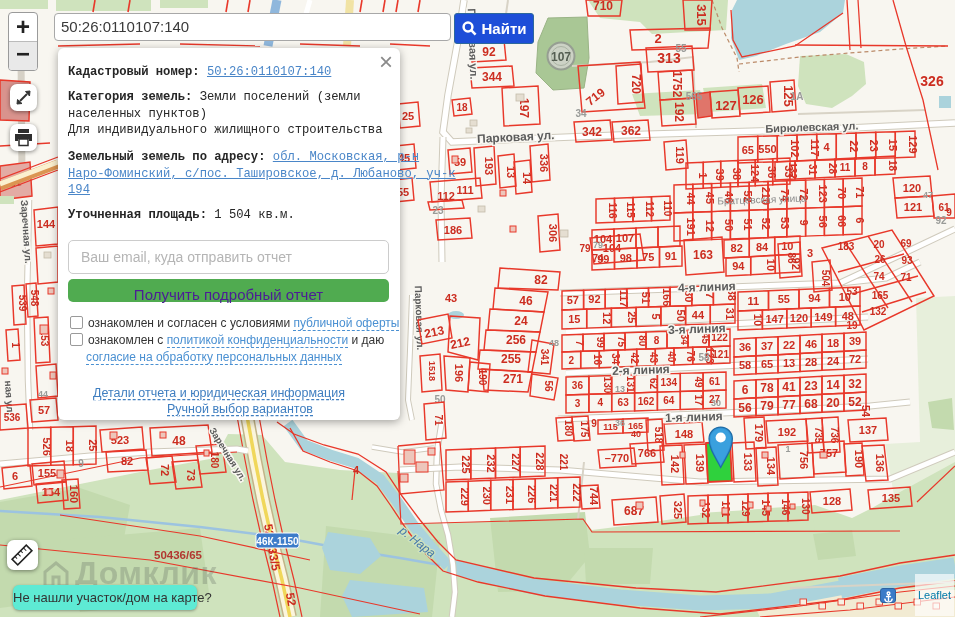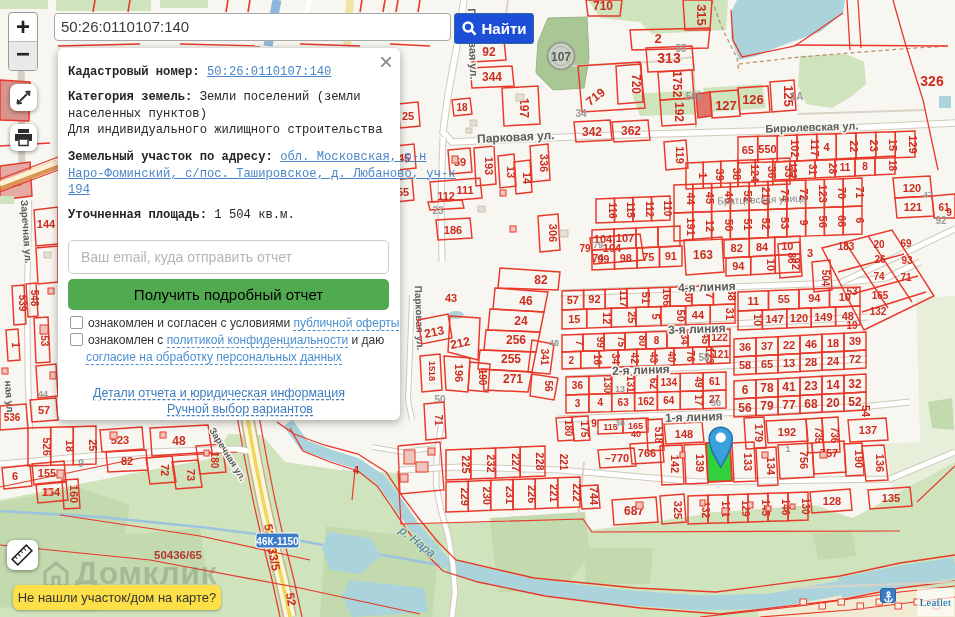--- a/index.html
+++ b/index.html
@@ -17,42 +17,42 @@
 #popup{position:absolute;left:58px;top:48px;width:342px;height:372px;background:#fff;
 border-radius:6px;box-shadow:0 2px 8px rgba(0,0,0,.35);box-sizing:border-box;
 font-size:12.5px;color:#262626;}
 .pline{position:absolute;left:68px;white-space:nowrap;font-size:12.2px;line-height:14px;color:#262626;font-family:Liberation Mono, monospace;}
 .pline a{color:#4a86c8;}
 .pline a[style]{text-decoration-color:#4a86c8;}
 #close{position:absolute;right:7px;top:0px;font-size:24px;color:#8a8a8a;font-weight:400;}
 b{font-weight:700;}
 #email{position:absolute;left:68px;top:240px;width:321px;height:34px;border:1px solid #ccc;
 border-radius:5px;box-sizing:border-box;color:#b5b5b5;font-size:14px;line-height:32px;padding-left:12px;background:#fff;}
-#greenbtn{position:absolute;left:68px;top:279px;width:321px;height:31px;background:#50ab50;
-border-radius:5px;color:#000000;font-size:15px;text-align:center;line-height:31px;}
+#greenbtn{position:absolute;left:68px;top:279px;width:321px;height:23px;background:#50ab50;
+border-radius:5px;color:#4c1d95;font-size:15px;text-align:center;line-height:31px;}
 .cbrow{position:absolute;left:70px;font-size:12px;color:#333;white-space:nowrap;}
 .cb{display:inline-block;width:11px;height:11px;border:1px solid #9a9a9a;border-radius:2px;
 vertical-align:-2px;margin-right:5px;background:#fff;}
 .cbrow a{color:#4a90d2;text-decoration:none;border-bottom:1px dashed #4a90d2;}
 .blink{position:absolute;width:322px;text-align:center;font-size:12.5px;}
 .blink a{color:#3f7ec0;text-decoration:underline dashed;text-underline-offset:2px;}
 #expand,#print,#ruler{position:absolute;background:#fff;border-radius:5px;
 box-shadow:0 1px 4px rgba(0,0,0,.45);}
 #expand{left:10px;top:84px;width:27px;height:27px;border-radius:7px;}
 #print{left:10px;top:124px;width:27px;height:27px;border-radius:7px;}
 #ruler{left:7px;top:540px;width:31px;height:30px;border-radius:7px;}
 #wm{position:absolute;left:41px;top:555px;width:220px;height:36px;color:rgba(95,102,95,.28);
 font-size:32px;font-weight:700;letter-spacing:0.5px;}
-#notfound{position:absolute;left:13px;top:585px;width:208px;height:25px;background:#fde047;
+#notfound{position:absolute;left:13px;top:585px;width:184px;height:25px;background:#5eead4;
 border-radius:6px;box-shadow:0 1px 3px rgba(0,0,0,.35);font-size:13px;color:#333;
 text-align:center;line-height:25px;white-space:nowrap;}
 #anchorbox{position:absolute;left:880px;top:588px;width:16px;height:15px;background:#3a7bc8;
 border:1px solid #2e62a0;border-radius:3px;box-sizing:border-box;text-align:center;}
 #leaflet{position:absolute;right:1px;bottom:1px;background:rgba(255,255,255,.65);
-font-size:11px;color:#0078a8;padding:8px 3px;font-family:Liberation Serif, serif;}
+font-size:11px;color:#0078a8;padding:15px 3px;}
 </style></head>
 <body>
 <div id="map"><svg width="955" height="617" viewBox="0 0 955 617" font-family="Liberation Sans,sans-serif">
 <rect width="955" height="617" fill="#f8f6f0"></rect>
 <rect x="0" y="0" width="48" height="9" fill="#cfe3bd"></rect>
 <rect x="56" y="0" width="95" height="11" fill="#cfe3bd"></rect>
 <rect x="160" y="0" width="48" height="8" fill="#cfe3bd"></rect>
 <polygon points="588,0 728,0 726,30 652,34 640,22 600,18" fill="#cfe3bd"></polygon>
 <polygon points="800,56 846,54 864,62 866,84 852,96 832,108 806,104 798,86" fill="#cfe3bd"></polygon>
 <polygon points="632,94 700,90 706,114 640,116" fill="#cfe3bd"></polygon>
@@ -799,21 +799,21 @@
       </g>
     </svg></div>
 
 <div id="popup">
 <div id="close">×</div>
 </div>
 <div class="pline" style="top:65px;"><b>Кадастровый номер:</b> <a style="text-decoration:underline">50:26:0110107:140</a></div>
 <div class="pline" style="top:90px;"><b>Категория земель:</b> Земли поселений (земли</div>
 <div class="pline" style="top:106.5px;">населенных пунктов)</div>
 <div class="pline" style="top:123px;">Для индивидуального жилищного строительства</div>
-<div class="pline" style="top:150px;"><b>Земельный участок по адресу:</b> <a style="text-decoration:underline">обл. Московская, р-н</a></div>
+<div class="pline" style="top:150px;"><b>Земельный земель по адресу:</b> <a style="text-decoration:underline">обл. Московская, р-н</a></div>
 <div class="pline" style="top:166.5px;"><a style="text-decoration:underline">Наро-Фоминский, с/пос. Ташировское, д. Любаново, уч-к</a></div>
 <div class="pline" style="top:183px;"><a style="text-decoration:underline">194</a></div>
 <div class="pline" style="top:208px;"><b>Уточненная площадь:</b> 1 504 кв.м.</div>
 <div id="email">Ваш email, куда отправить отчет</div>
 <div id="greenbtn">Получить подробный отчет</div>
 <div class="cbrow" style="top:316px;"><span class="cb"></span>ознакомлен и согласен с условиями <a>публичной оферты</a></div>
 <div class="cbrow" style="top:333px;"><span class="cb"></span>ознакомлен с <a>политикой конфиденциальности</a> и даю</div>
 <div class="cbrow" style="top:350px;left:86px;"><a>согласие на обработку персональных данных</a></div>
 <div class="blink" style="left:58px;top:386px;"><a>Детали отчета и юридическая информация</a></div>
 <div class="blink" style="left:58px;top:402px;padding-left:21px;"><a>Ручной выбор вариантов</a></div>

